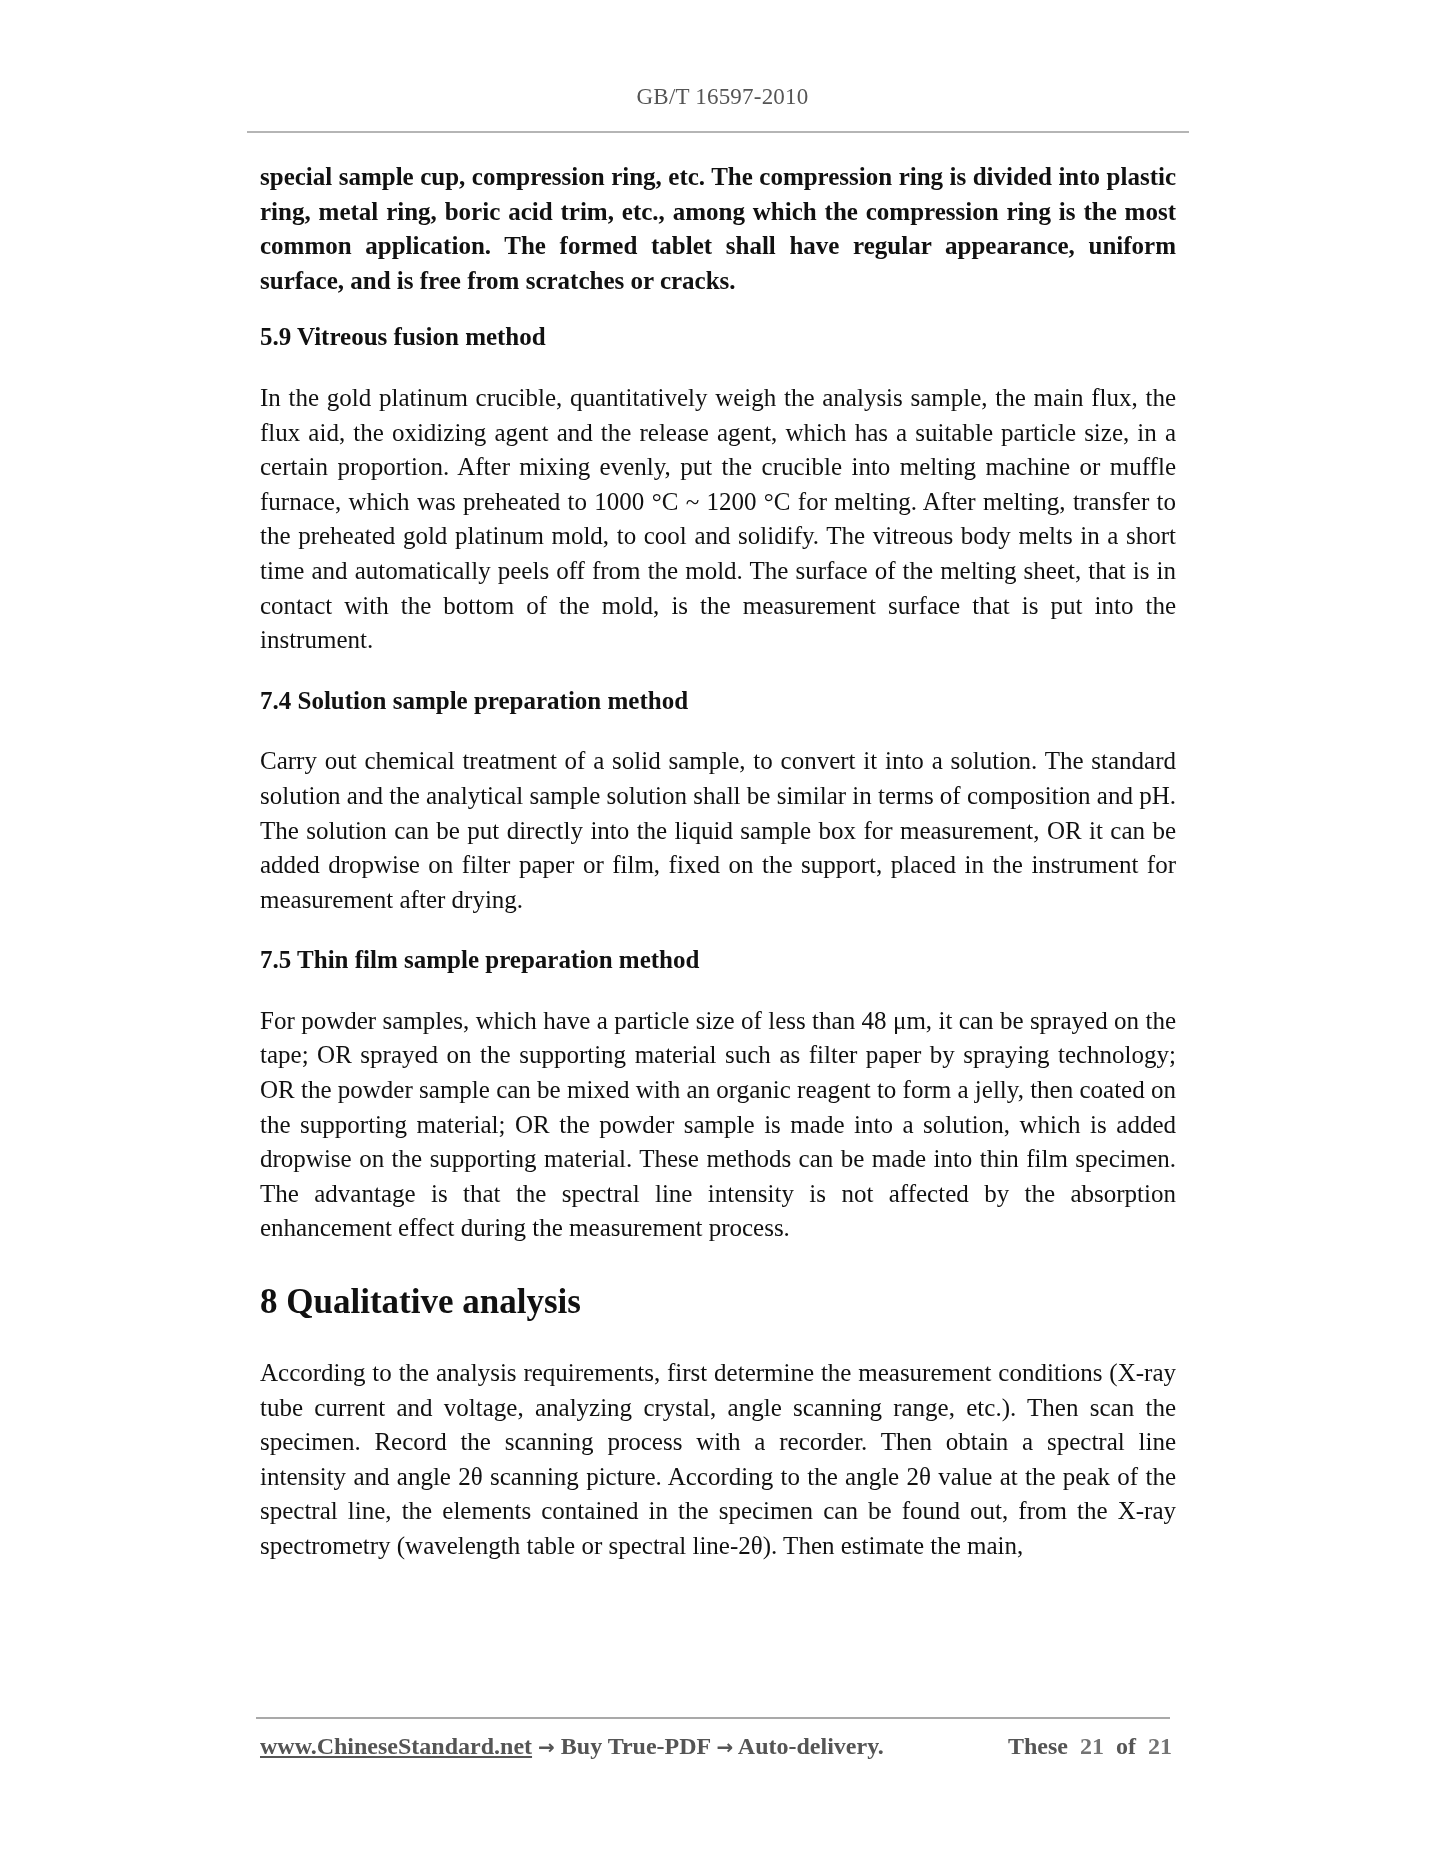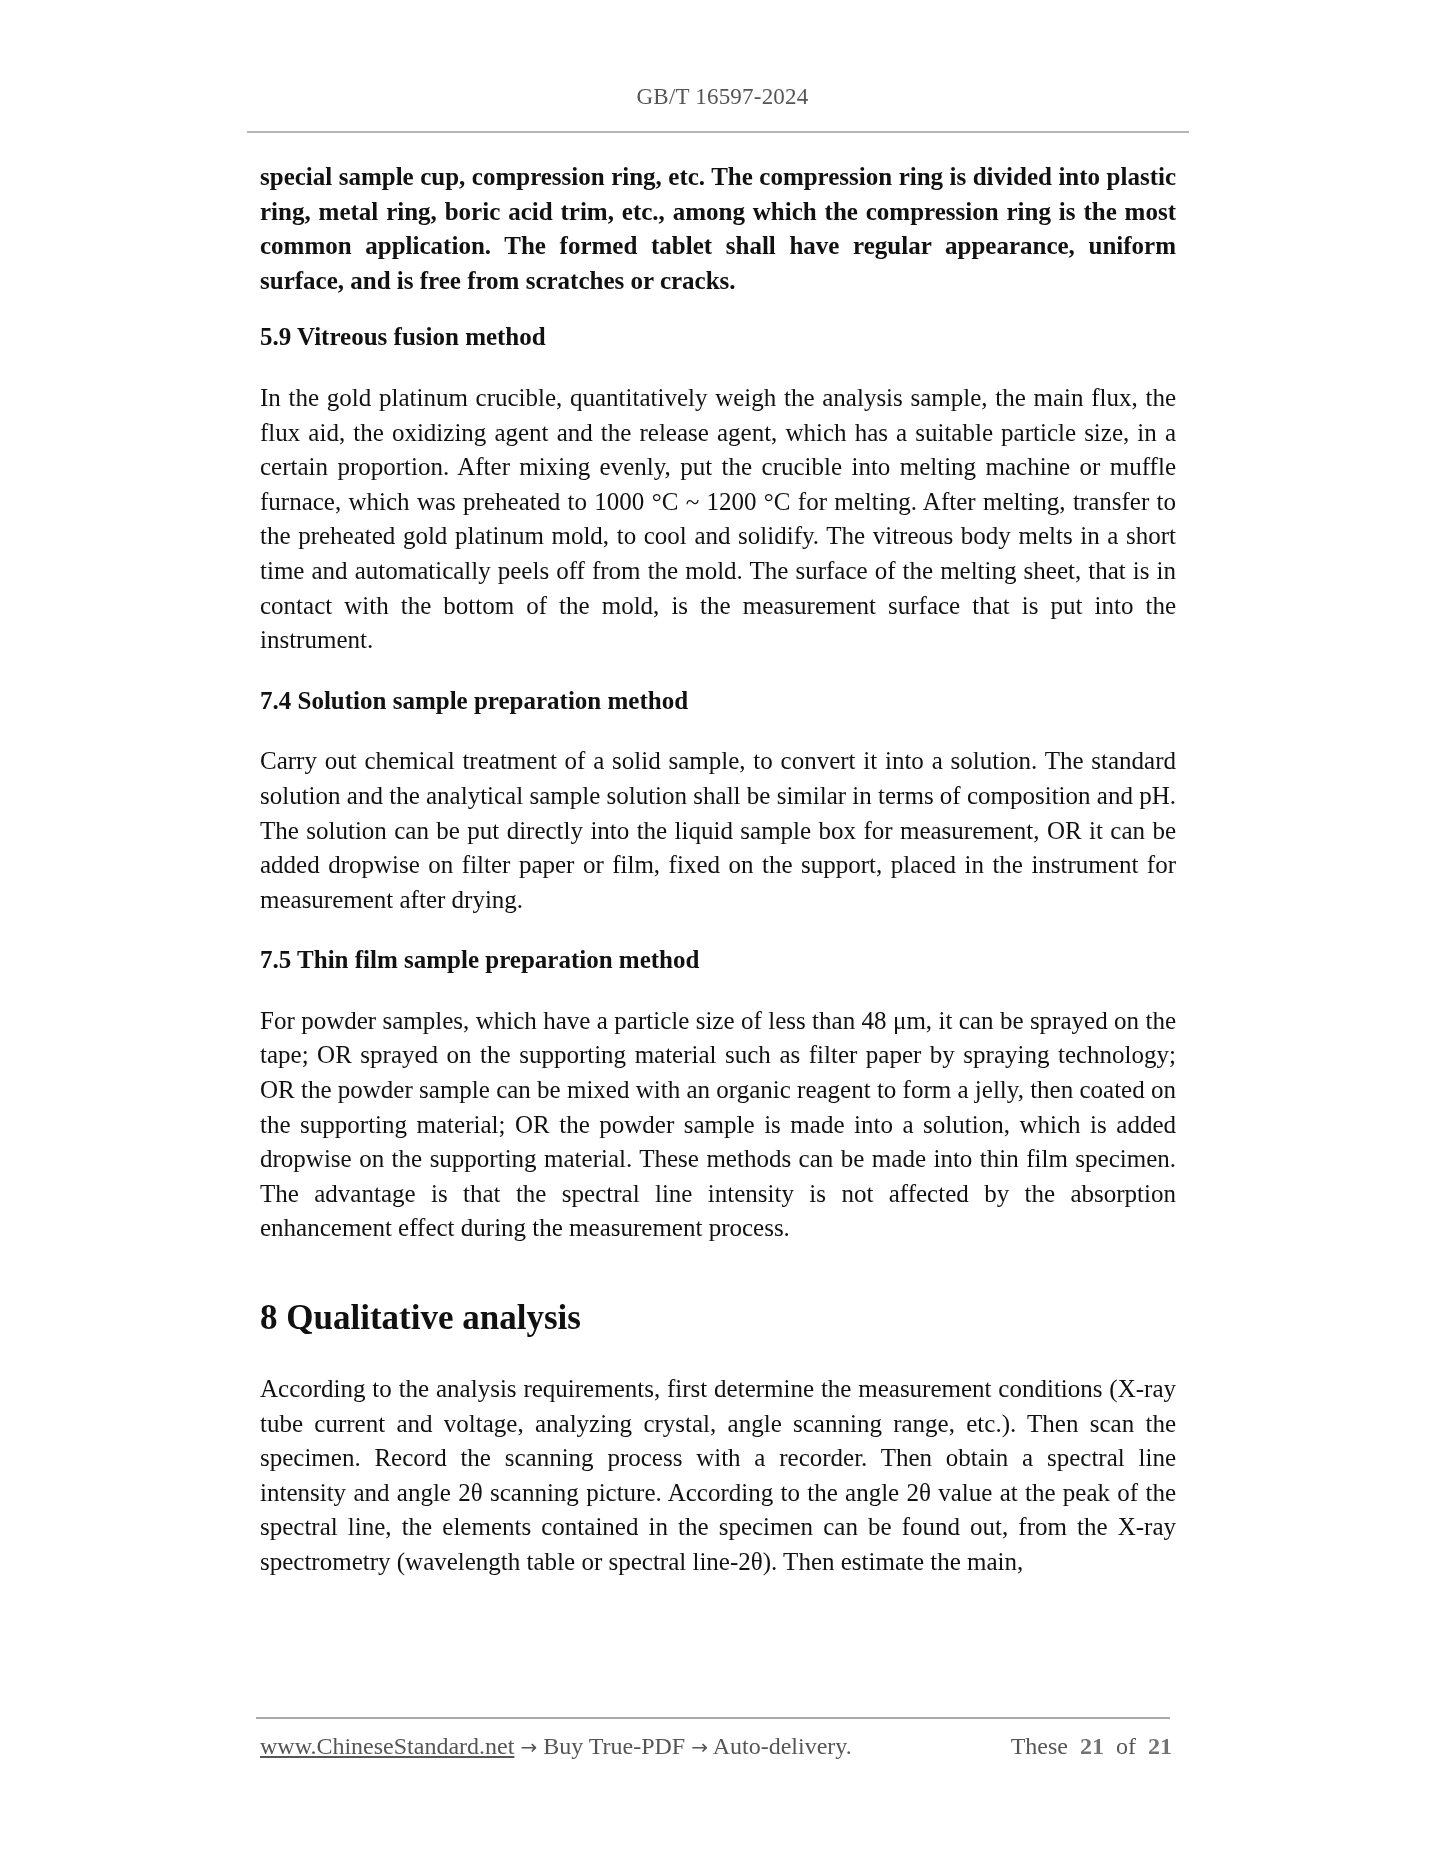--- a/index.html
+++ b/index.html
@@ -5,33 +5,33 @@
     html, body { margin: 0; padding: 0; background: #ffffff; }
     body { width: 1445px; height: 1870px; position: relative; overflow: hidden;
            font-family: "Liberation Serif", "DejaVu Serif", serif; color: #111; }
     .page-header { position: absolute; left: 0; width: 1445px; top: 84px; text-align: center;
                    font-size: 23px; color: #555; letter-spacing: 0.2px; }
     .header-rule { position: absolute; left: 247px; width: 942px; top: 131px; height: 0;
                    border-top: 2px solid #b5b5b5; }
     .content { position: absolute; left: 260px; width: 916px; top: 160px; }
     .para { font-size: 25px; line-height: 34.6px; text-align: justify; margin: 0 0 26px 0; }
     .h2 { font-size: 25px; font-weight: bold; margin: 0 0 26px 0; line-height: 34.6px; }
-    .h1 { font-size: 35px; font-weight: bold; margin: 52px 0 34px 0; line-height: 40px; }
+    .h1 { font-size: 35px; font-weight: bold; margin: 36px 0 34px 0; line-height: 40px; }
     .footer-rule { position: absolute; left: 256px; width: 914px; top: 1717px; height: 0;
                    border-top: 2px solid #a9a9a9; }
     .footer { position: absolute; left: 260px; width: 912px; top: 1733px; font-size: 24px; color: #555;
-              display: flex; justify-content: space-between; align-items: center; }
+              display: flex; justify-content: space-between; align-items: center; font-weight: bold; }
     .footer a { color: #555; text-decoration: underline; }
     .page-num b { color: #737373; }
     .arrow { font-family: "DejaVu Sans", sans-serif; font-size: 20px; }
   </style>
 </head>
 <body>
 
-<div class="page-header">GB/T 16597-2024</div>
+<div class="page-header">GB/T 16597-2010</div>
 <div class="header-rule"></div>
 
 <div class="content">
   <p class="para" style="margin-bottom:22px;font-weight:bold;">special sample cup, compression ring, etc. The compression ring is divided into plastic ring, metal ring, boric acid trim, etc., among which the compression ring is the most common application. The formed tablet shall have regular appearance, uniform surface, and is free from scratches or cracks.</p>
 
   <div class="h2">5.9 Vitreous fusion method</div>
   <p class="para">In the gold platinum crucible, quantitatively weigh the analysis sample, the main flux, the flux aid, the oxidizing agent and the release agent, which has a suitable particle size, in a certain proportion. After mixing evenly, put the crucible into melting machine or muffle furnace, which was preheated to 1000 °C ~ 1200 °C for melting. After melting, transfer to the preheated gold platinum mold, to cool and solidify. The vitreous body melts in a short time and automatically peels off from the mold. The surface of the melting sheet, that is in contact with the bottom of the mold, is the measurement surface that is put into the instrument.</p>
 
   <div class="h2">7.4 Solution sample preparation method</div>
   <p class="para">Carry out chemical treatment of a solid sample, to convert it into a solution. The standard solution and the analytical sample solution shall be similar in terms of composition and pH. The solution can be put directly into the liquid sample box for measurement, OR it can be added dropwise on filter paper or film, fixed on the support, placed in the instrument for measurement after drying.</p>

